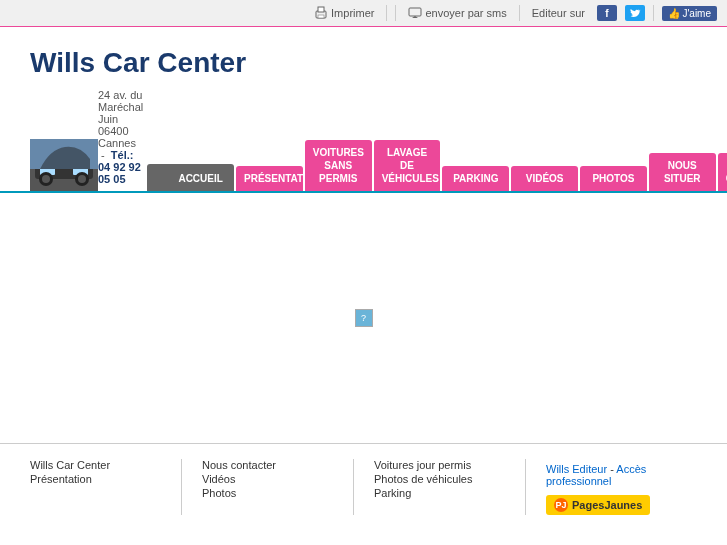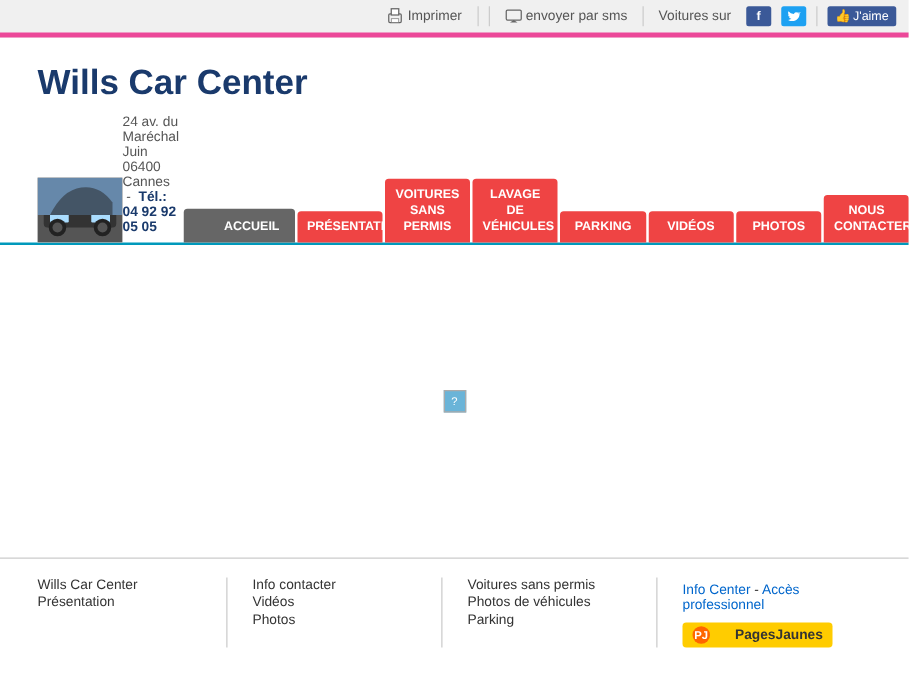--- a/index.html
+++ b/index.html
@@ -8,21 +8,21 @@
       font-size: 12px;
       background: #fff;
       color: #333;
       width: 727px;
       min-height: 545px;
     }
 
     
     #top-toolbar {
       background: #f0f0f0;
-      border-bottom: 4px solid #ec4899;
+      border-bottom: 1px solid #ec4899;
       display: flex;
       justify-content: flex-end;
       align-items: center;
       padding: 4px 10px;
       gap: 8px;
       font-size: 11px;
     }
     .toolbar-btn {
       display: flex;
       align-items: center;
@@ -115,21 +115,21 @@
       font-weight: bold;
       color: #1a3a6c;
     }
     #nav-tabs {
       display: flex;
       align-items: flex-end;
       gap: 2px;
       width: 100%;
     }
     .nav-tab {
-      background: #ef4444;
+      background: #ec4899;
       color: #fff;
       text-align: center;
       padding: 6px 8px;
       font-size: 10px;
       font-weight: bold;
       cursor: pointer;
       border-radius: 3px 3px 0 0;
       min-width: 55px;
       line-height: 1.3;
       text-transform: uppercase;
@@ -214,21 +214,21 @@
       margin-top: 8px;
       display: inline-flex;
       align-items: center;
       background: #ffcc00;
       border-radius: 3px;
       padding: 3px 8px;
       font-size: 11px;
       font-weight: bold;
       color: #333;
       cursor: pointer;
-      gap: 20px;
+      gap: 4px;
     }
     .pj-icon {
       width: 14px;
       height: 14px;
       background: #ff6600;
       border-radius: 50%;
       display: inline-flex;
       align-items: center;
       justify-content: center;
       color: #fff;
@@ -256,21 +256,21 @@
     <span class="toolbar-icon">
       <svg viewBox="0 0 14 14" fill="none" xmlns="http://www.w3.org/2000/svg">
         <rect x="1" y="2" width="12" height="8" rx="1" stroke="#666" stroke-width="1"></rect>
         <path d="M4 12l3-2 3 2" fill="#666"></path>
       </svg>
     </span>
     <span>envoyer par sms</span>
   </div>
   <div class="toolbar-divider"></div>
   <div class="toolbar-btn">
-    <span>Voitures sur</span>
+    <span>Editeur sur</span>
   </div>
   <span class="social-btn fb-btn">f</span>
   <span class="social-btn tw-btn">
     <svg viewBox="0 0 16 16" width="12" height="12" fill="#fff">
         <path d="M14 4.5a5.7 5.7 0 01-1.6.44 2.8 2.8 0 001.22-1.55 5.6 5.6 0 01-1.77.68A2.8 2.8 0 008.07 5.5a7.93 7.93 0 01-5.76-2.92 2.8 2.8 0 00.87 3.74 2.77 2.77 0 01-1.27-.35v.04a2.8 2.8 0 002.24 2.74 2.8 2.8 0 01-1.26.05 2.8 2.8 0 002.61 1.94A5.62 5.62 0 012 11.93a7.93 7.93 0 004.29 1.26c5.15 0 7.96-4.27 7.96-7.97l-.01-.36A5.68 5.68 0 0015.5 3.5a5.56 5.56 0 01-1.6.44z"></path>
       </svg>
   </span>
   <div class="toolbar-divider"></div>
   <span class="jaime-btn">
     <span>👍</span>
@@ -305,53 +305,54 @@
       <span class="phone">Tél.: 04 92 92 05 05</span>
     </div>
     <div id="nav-tabs">
       <div class="nav-tab active">ACCUEIL</div>
       <div class="nav-tab">PRÉSENTATION</div>
       <div class="nav-tab">VOITURES<br>SANS PERMIS</div>
       <div class="nav-tab">LAVAGE DE<br>VÉHICULES</div>
       <div class="nav-tab">PARKING</div>
       <div class="nav-tab">VIDÉOS</div>
       <div class="nav-tab">PHOTOS</div>
+      <div class="nav-tab">NOUS SITUER</div>
       <div class="nav-tab">NOUS<br>CONTACTER</div>
     </div>
   </div>
 </div>
 
 <div id="separator"></div>
 
 <div id="main-content">
   <div id="center-image-placeholder">?</div>
 </div>
 
 <div id="footer">
   <div id="footer-top">
     <div class="footer-col">
       <a class="footer-link">Wills Car Center</a>
       <a class="footer-link">Présentation</a>
     </div>
     <div class="footer-col-divider"></div>
     <div class="footer-col">
-      <a class="footer-link">Info contacter</a>
+      <a class="footer-link">Nous contacter</a>
       <a class="footer-link">Vidéos</a>
       <a class="footer-link">Photos</a>
     </div>
     <div class="footer-col-divider"></div>
     <div class="footer-col">
-      <a class="footer-link">Voitures sans permis</a>
+      <a class="footer-link">Voitures jour permis</a>
       <a class="footer-link">Photos de véhicules</a>
       <a class="footer-link">Parking</a>
     </div>
     <div class="footer-col-divider"></div>
     <div class="footer-col">
       <div id="footer-info-links">
-        <a>Info Center</a>
+        <a>Wills Editeur</a>
         <span> - </span>
         <a>Accès professionnel</a>
       </div>
       <div id="pages-jaunes">
         <span class="pj-icon">PJ</span>
         <span>PagesJaunes</span>
       </div>
     </div>
   </div>
 </div>

